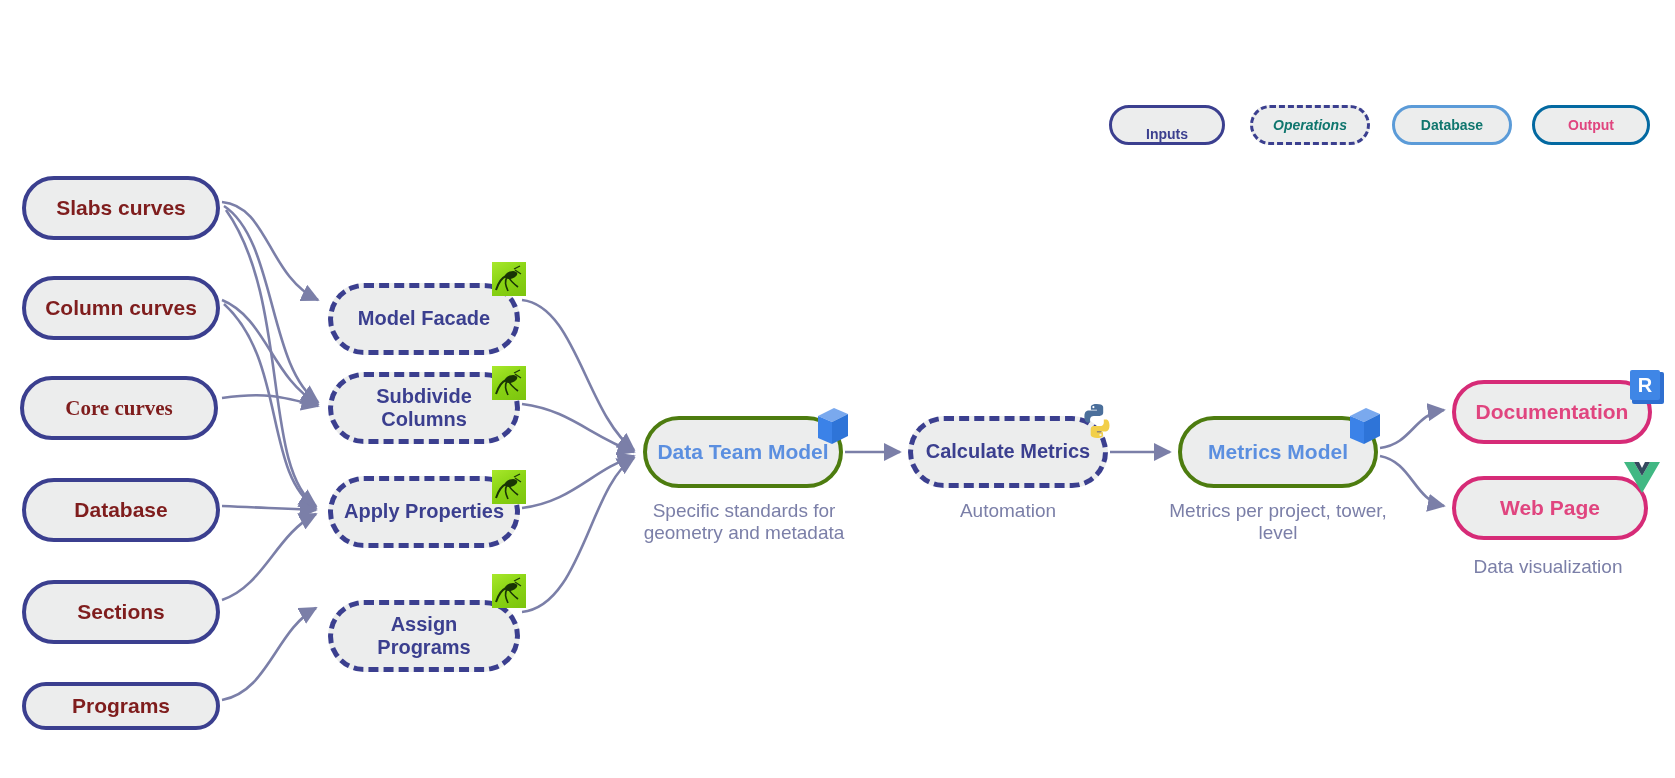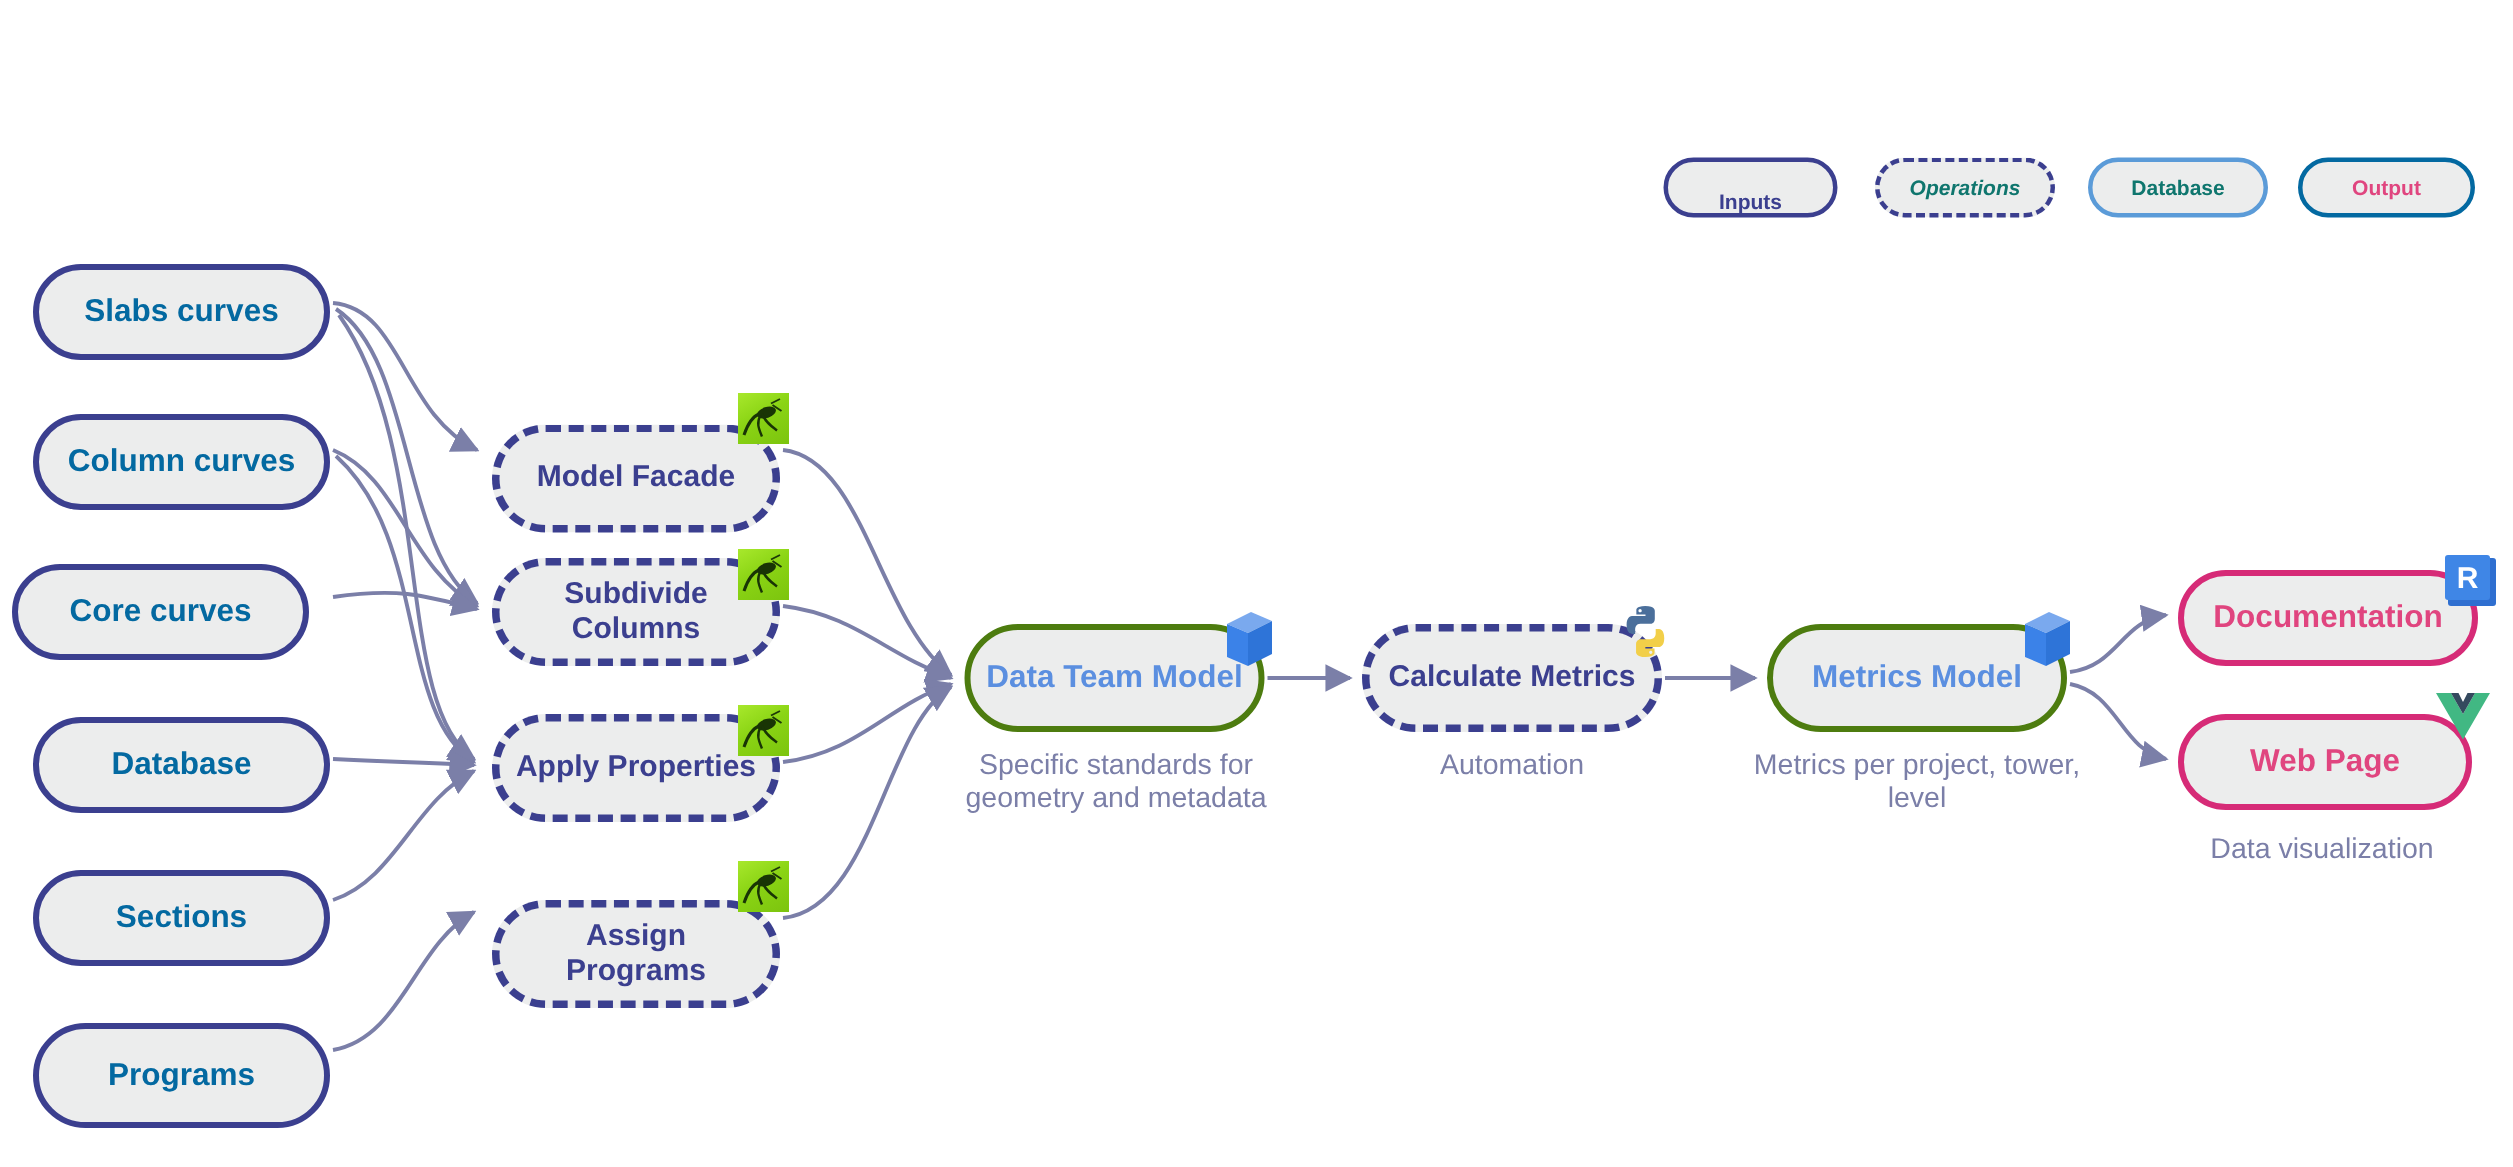--- a/index.html
+++ b/index.html
@@ -39,21 +39,21 @@
     text-align: center;
     font-weight: bold;
     line-height: 1.16;
     z-index: 3;
   }
   .node .label { display: block; padding: 0 10px; }
 
   
   .n-input {
     border: 4px solid #3b3f8f;
-    color: #0369a1;
+    color: #7f1d1d;
     font-size: 21px;
   }
   
   .n-operation {
     border: 5px dashed #3b3f8f;
     color: #3b3f8f;
     font-size: 20px;
   }
   
   .n-database {
@@ -176,30 +176,30 @@
       <span>Output</span>
     </div>
   </div>
 
   <div class="node n-input" style="left:22px;top:176px;width:198px;height:64px;">
     <span class="label">Slabs curves</span>
   </div>
   <div class="node n-input" style="left:22px;top:276px;width:198px;height:64px;">
     <span class="label">Column curves</span>
   </div>
-  <div class="node n-input" style="left:8px;top:376px;width:198px;height:64px;">
+  <div class="node n-input" style="left:20px;top:376px;width:198px;height:64px;font-family:Liberation Serif, serif;">
     <span class="label">Core curves</span>
   </div>
   <div class="node n-input" style="left:22px;top:478px;width:198px;height:64px;">
     <span class="label">Database</span>
   </div>
   <div class="node n-input" style="left:22px;top:580px;width:198px;height:64px;">
     <span class="label">Sections</span>
   </div>
-  <div class="node n-input" style="left:22px;top:682px;width:198px;height:70px;">
+  <div class="node n-input" style="left:22px;top:682px;width:198px;height:48px;">
     <span class="label">Programs</span>
   </div>
 
   <div class="node n-operation" style="left:328px;top:283px;width:192px;height:72px;">
     <span class="label">Model Facade</span>
   </div>
   <div class="node n-operation" style="left:328px;top:372px;width:192px;height:72px;">
     <span class="label">Subdivide Columns</span>
   </div>
   <div class="node n-operation" style="left:328px;top:476px;width:192px;height:72px;">

